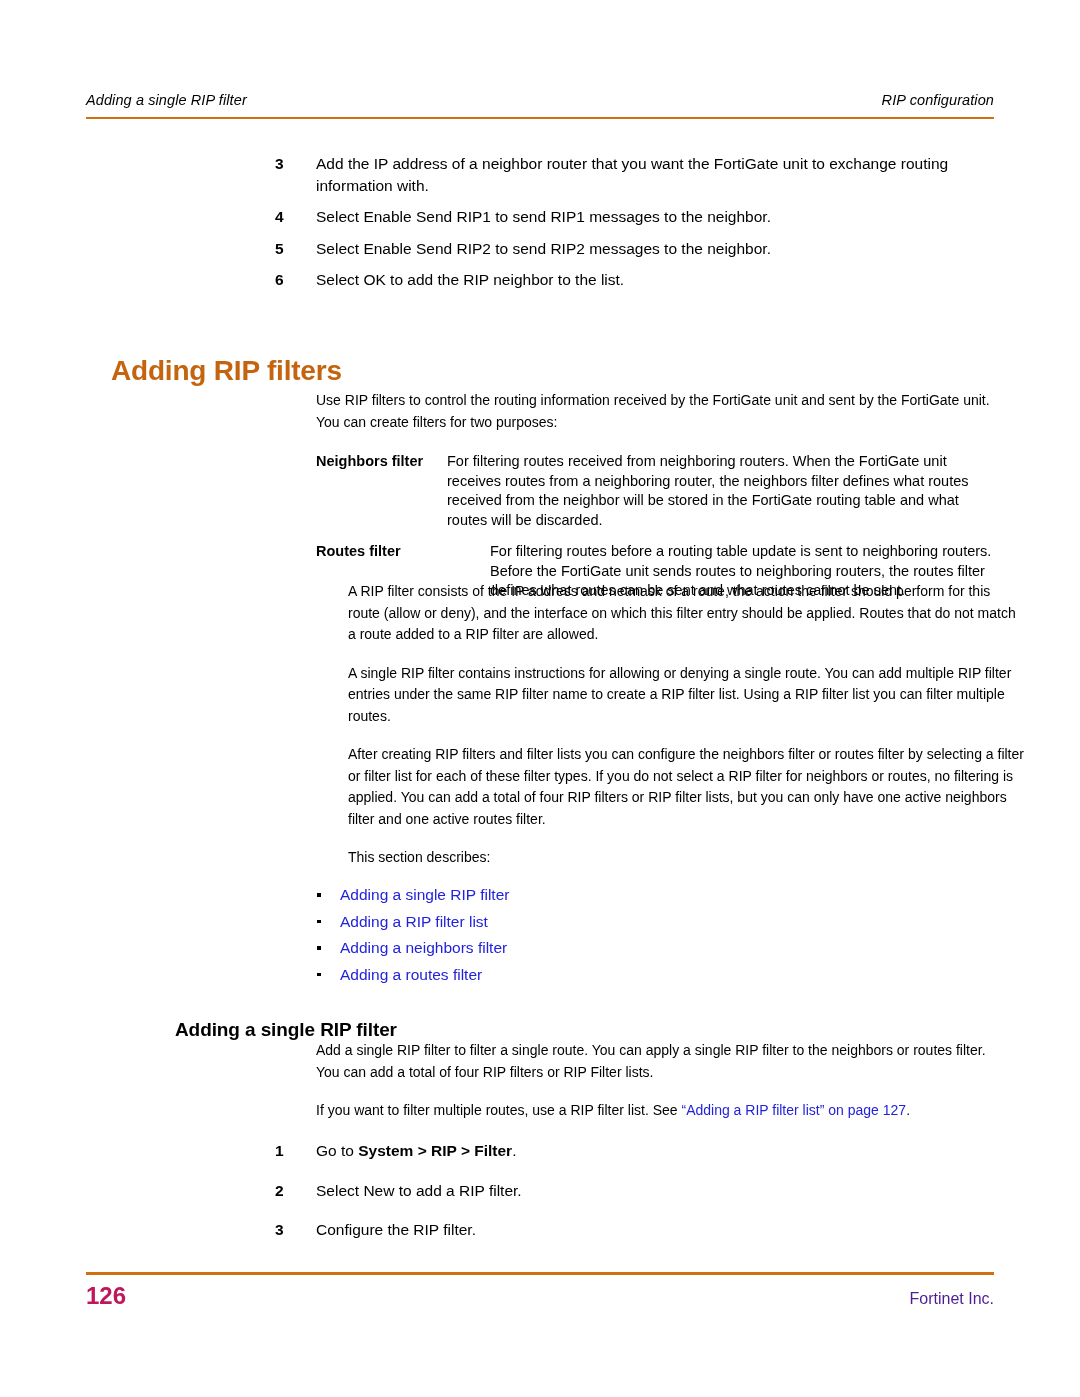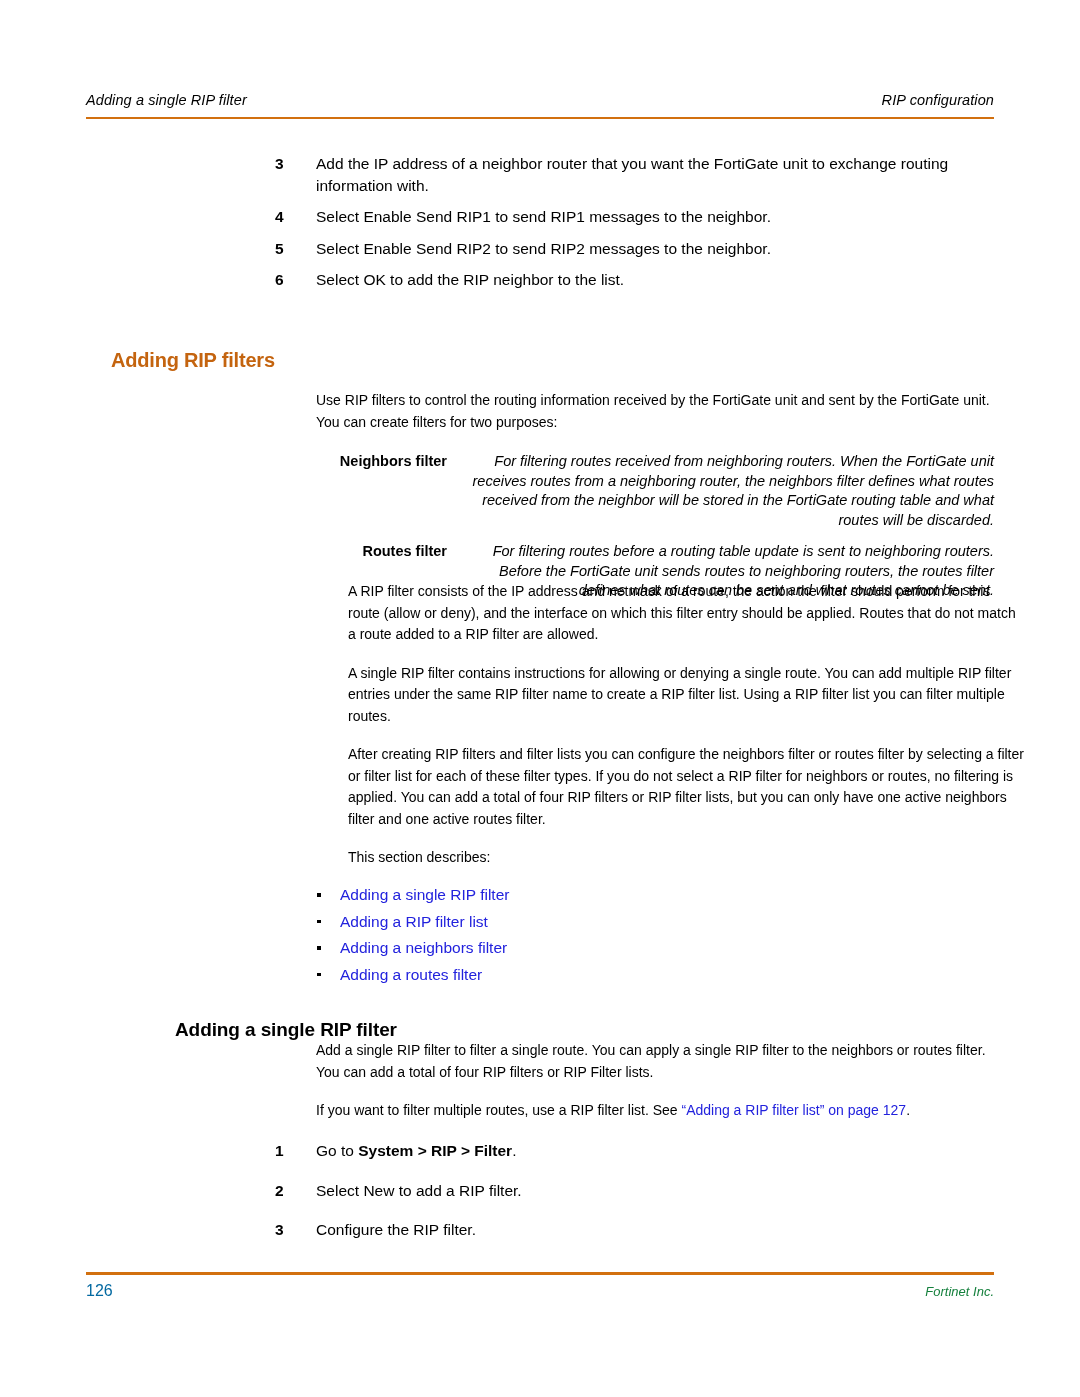--- a/index.html
+++ b/index.html
@@ -73,21 +73,21 @@
     width: 678px;
     font-size: 15.5px;
     line-height: 21.5px;
   }
 
   
   .h1 {
     position: absolute;
     left: 111px;
     top: 336px;
-    font-size: 20px;
+    font-size: 28px;
     font-weight: bold;
     color: #C4640F;
     letter-spacing: -0.2px;
   }
   .h2 {
     position: absolute;
     left: 175px;
     top: 1003px;
     font-size: 19px;
     font-weight: bold;
@@ -121,21 +121,20 @@
     line-height: 19.5px;
   }
   .defrow:last-child { margin-bottom: 0; gap: 43px; }
   .defterm {
     width: 131px;
     flex: 0 0 131px;
     font-weight: bold;
   }
   .defdesc {
     flex: 1 1 auto;
-    font-style: italic;
   }
 
   
   .bullets {
     position: absolute;
     left: 316px;
     top: 884px;
     width: 500px;
   }
   .bullet-item {
@@ -176,28 +175,27 @@
   .footer {
     position: absolute;
     left: 86px;
     top: 1282px;
     width: 908px;
     display: flex;
     justify-content: space-between;
     align-items: baseline;
   }
   .page-number {
+    font-size: 24px;
+    font-weight: bold;
+    color: #be185d;
+  }
+  .publisher {
     font-size: 16px;
-    font-weight: normal;
-    color: #0369a1;
-  }
-  .publisher {
-    font-style: italic;
-    font-size: 13px;
-    color: #15803d;
+    color: #4c1d95;
   }
 </style>
 </head>
 <body>
 
 <div class="page">
 
   <div class="running-header">
     <span>Adding a single RIP filter</span>
     <span>RIP configuration</span>
@@ -222,21 +220,21 @@
       <div class="step-text">Select OK to add the RIP neighbor to the list.</div>
     </div>
   </div>
 
   <h1 class="h1">Adding RIP filters</h1>
 
   <div class="body-block" style="top:390px;">
     <p>Use RIP filters to control the routing information received by the FortiGate unit and sent by the FortiGate unit. You can create filters for two purposes:</p>
   </div>
 
-  <div class="deflist" style="top:452px;text-align:right;">
+  <div class="deflist" style="top:452px;">
     <div class="defrow">
       <div class="defterm">Neighbors filter</div>
       <div class="defdesc">For filtering routes received from neighboring routers. When the FortiGate unit receives routes from a neighboring router, the neighbors filter defines what routes received from the neighbor will be stored in the FortiGate routing table and what routes will be discarded.</div>
     </div>
     <div class="defrow">
       <div class="defterm">Routes filter</div>
       <div class="defdesc">For filtering routes before a routing table update is sent to neighboring routers. Before the FortiGate unit sends routes to neighboring routers, the routes filter defines what routes can be sent and what routes cannot be sent.</div>
     </div>
   </div>
 

